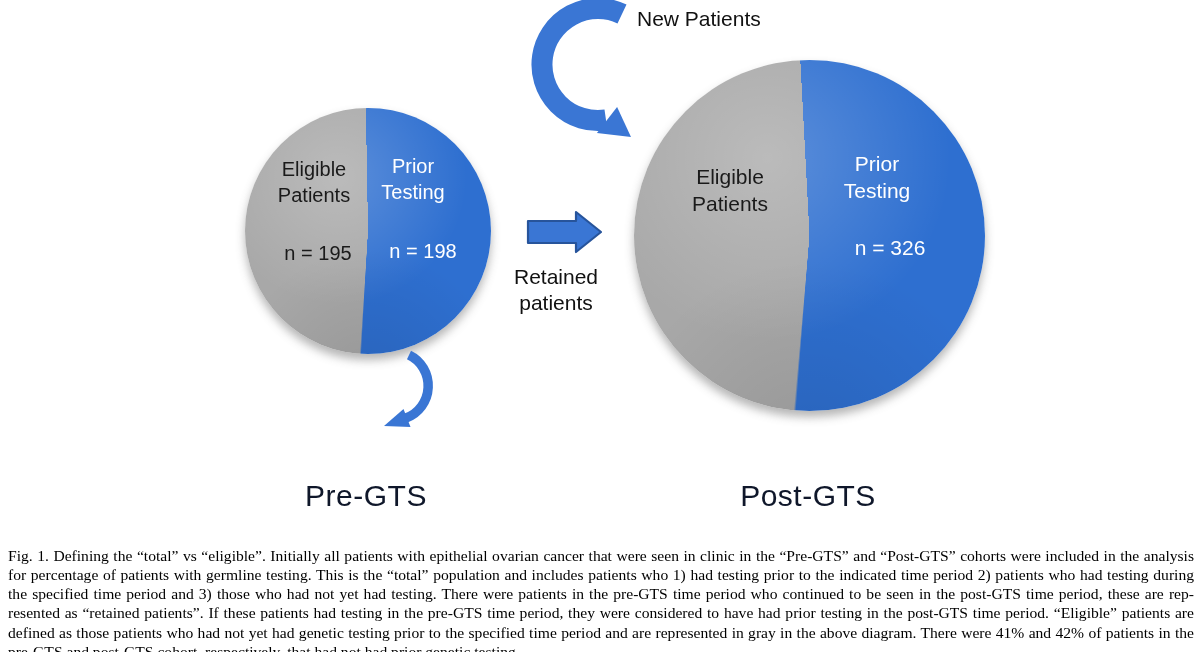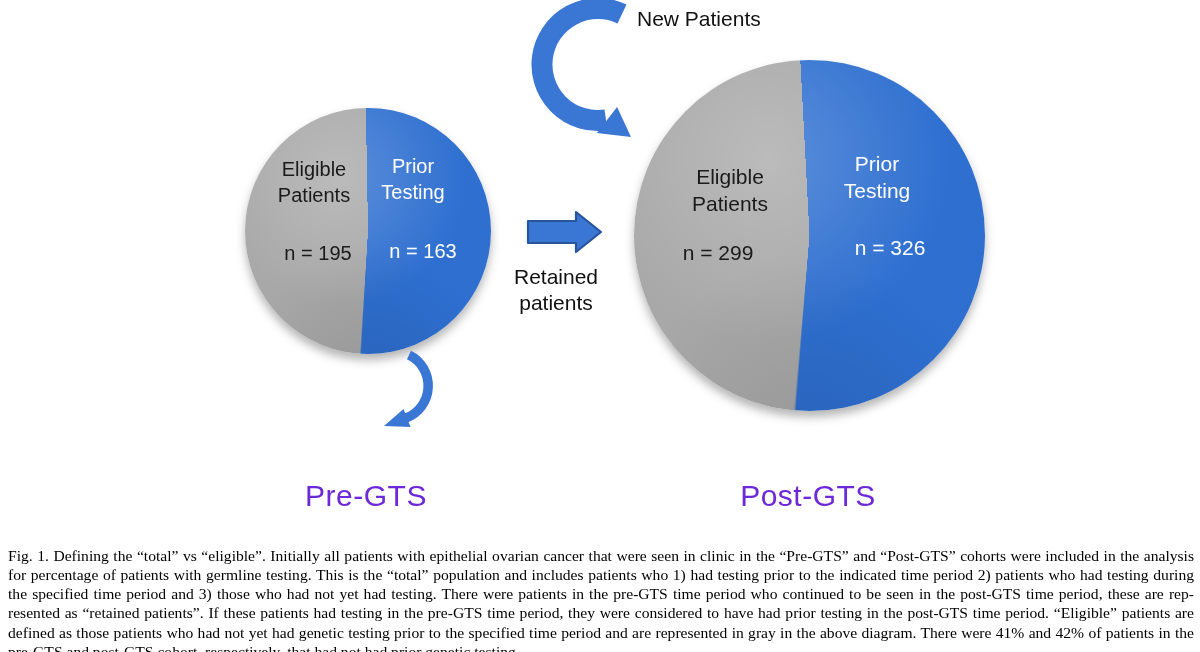--- a/index.html
+++ b/index.html
@@ -30,21 +30,21 @@
   
   .svg-abs{position:absolute;overflow:visible;}
   .arrow-new{left:548px;top:2px;}
   .arrow-retained{left:526px;top:209px;}
   .arrow-left-svg{left:378px;top:350px;}
   
   .flow-label{position:absolute;font-size:21px;color:#111;}
   .lbl-new{left:637px;top:7px;}
   .lbl-retained{left:506px;top:264px;width:100px;text-align:center;line-height:1.25;}
   .lbl-left{left:212px;top:414px;}
-  .cohort-title{position:absolute;transform:translateX(-50%);font-size:30px;color:#6d28d9;letter-spacing:.5px;}
+  .cohort-title{position:absolute;transform:translateX(-50%);font-size:30px;color:#0f172a;letter-spacing:.5px;}
   .title-pre{left:366px;top:479px;}
   .title-post{left:808px;top:479px;}
   
   .caption{
     position:absolute;left:8px;top:530px;width:1186px;
     font-family:"Liberation Serif",serif;font-size:15.6px;line-height:19.3px;
     text-align:justify;color:#000;
   }
   .caption b{font-weight:400;}
 </style>
@@ -56,26 +56,25 @@
   <svg class="svg-abs arrow-new" width="95" height="150" viewBox="0 0 95 150">
     <path d="M 74 12 A 56 56 0 1 0 58 118" fill="none" style="stroke:var(--arrow-fill)" stroke-width="21" stroke-linecap="butt"></path>
     <polygon points="48.9,131.1 69.1,104.9 83,135" style="fill:var(--arrow-fill)"></polygon>
   </svg>
   <div class="flow-label lbl-new">New Patients</div>
 
   <div class="pie pie-left" style="background: radial-gradient(circle at 38% 28%, rgba(255, 255, 255, 0.22), rgba(255, 255, 255, 0) 55%), radial-gradient(circle at 50% 112%, rgba(0, 0, 0, 0.1), rgba(0, 0, 0, 0) 45%), conic-gradient(from -1deg, rgb(46, 111, 208) 0deg, rgb(46, 111, 208) 184.081deg, rgb(168, 168, 168) 184.881deg, rgb(168, 168, 168) 360deg);">
     <div class="pie-text txt-dark ll-eligible">Eligible Patients</div>
     <div class="pie-text txt-dark ll-n-gray">n = 195</div>
     <div class="pie-text txt-light ll-prior">Prior Testing</div>
-    <div class="pie-text txt-light ll-n-blue">n = 163</div>
+    <div class="pie-text txt-light ll-n-blue">n = 198</div>
   </div>
 
   <div class="pie pie-right" style="background: radial-gradient(circle at 38% 28%, rgba(255, 255, 255, 0.22), rgba(255, 255, 255, 0) 55%), radial-gradient(circle at 50% 112%, rgba(0, 0, 0, 0.1), rgba(0, 0, 0, 0) 45%), conic-gradient(from -3deg, rgb(46, 111, 208) 0deg, rgb(46, 111, 208) 187.376deg, rgb(168, 168, 168) 188.176deg, rgb(168, 168, 168) 360deg);">
     <div class="pie-text txt-dark rl-eligible">Eligible Patients</div>
-    <div class="pie-text txt-dark rl-n-gray">n = 299</div>
     <div class="pie-text txt-light rl-prior">Prior Testing</div>
     <div class="pie-text txt-light rl-n-blue">n = 326</div>
   </div>
 
   <svg class="svg-abs arrow-retained" width="78" height="46" viewBox="0 0 78 46">
     <polygon points="2,12 50,12 50,3 75,23 50,43 50,34 2,34" style="fill:var(--arrow-fill);stroke:var(--arrow-stroke)" stroke-width="2.2" stroke-linejoin="round"></polygon>
   </svg>
   <div class="flow-label lbl-retained">Retained patients</div>
 
   <svg class="svg-abs arrow-left-svg" width="62" height="92" viewBox="0 0 62 92">

